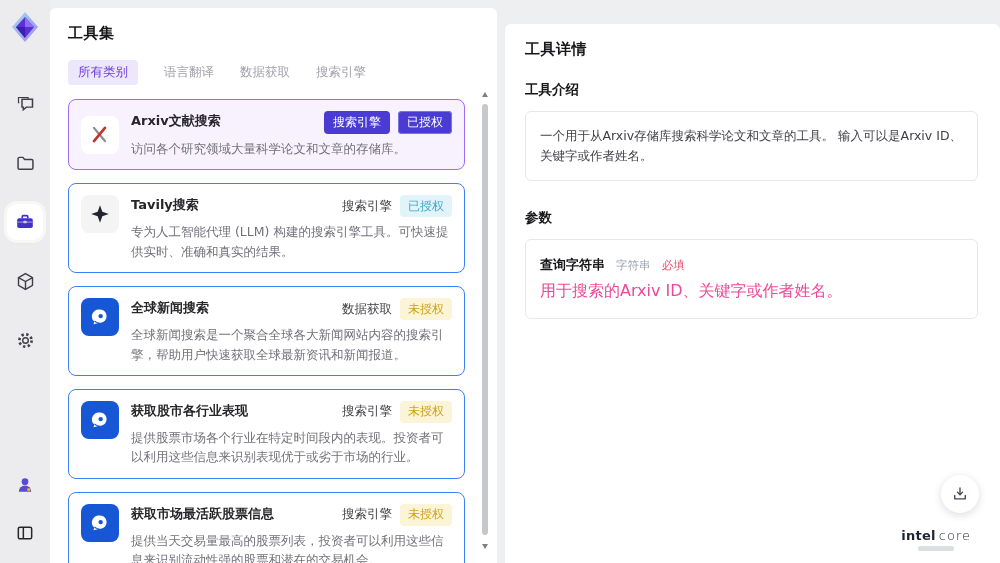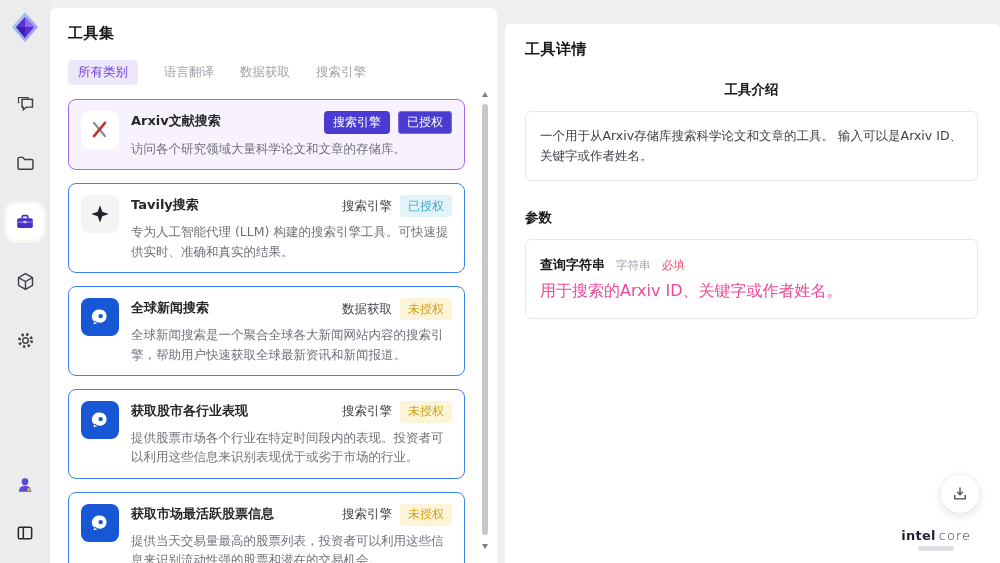--- a/index.html
+++ b/index.html
@@ -39,21 +39,21 @@
   .tab { font-size:12.5px; color:#a1a1aa; cursor:pointer; white-space:nowrap; }
   .tab.active { background:#ece7fb; color:#7040d8; padding:4px 10px; border-radius:4px; font-weight:500; }
 
   
   .cards { margin-top:14px; padding-right:16px; }
   .card {
     display:flex; gap:12px; align-items:flex-start;
     border:1px solid #3b82f6; border-radius:8px; background:#fff;
     padding:11px 12px; margin-bottom:13px; cursor:pointer;
   }
-  .card.selected { background:#f8f2fe; border:1.6px solid #9c6cf1; }
+  .card.selected { background:#f8f2fe; border:1.6px solid #9c6cf1;align-items:center; }
   .icon-box {
     width:38px; height:38px; border-radius:8px; flex-shrink:0;
     display:flex; align-items:center; justify-content:center;
     background:#f4f4f5;
   }
   .icon-box.white { background:#fff; }
   .icon-box.blue { background:#1757d6; }
   .card-body { flex:1; min-width:0; }
   .card-head { display:flex; justify-content:space-between; align-items:flex-start; }
   .tool-name { font-size:13px; font-weight:700; color:#27272a; padding-top:1px; }
@@ -69,21 +69,21 @@
   
   .scrollbar { position:absolute; right:7px; top:76px; bottom:12px; width:9px; }
   .sb-up, .sb-down { position:absolute; left:1px; width:0; height:0;
     border-left:3.5px solid transparent; border-right:3.5px solid transparent; }
   .sb-up { top:8px; border-bottom:5px solid #7d7f83; }
   .sb-down { bottom:2px; border-top:5px solid #7d7f83; }
   .sb-thumb { position:absolute; left:1px; top:20px; bottom:16px; width:6px; background:#c7c8cb; border-radius:3px; }
 
   
   .sect-head { font-size:13.5px; font-weight:700; color:#18181b; }
-  .detail-panel .sect-head.first { margin-top:22px;text-align:center; }
+  .detail-panel .sect-head.first { margin-top:22px; }
   .intro-box {
     margin-top:12px; border:1px solid #e8e8ec; border-radius:6px;
     padding:14px 14px; font-size:12.5px; color:#3f3f46; line-height:1.6;
   }
   .params-head { margin-top:28px; }
   .param-box { margin-top:12px; border:1px solid #e8e8ec; border-radius:6px; padding:14px 14px 16px; }
   .param-name { font-size:13px; font-weight:700; color:#18181b; }
   .param-type { font-size:11.5px; color:#9ca3af; margin-left:6px; }
   .param-req { font-size:11.5px; color:#e8506e; margin-left:6px; }
   .param-desc { font-size:16px; color:#ec4899; margin-top:7px; }

